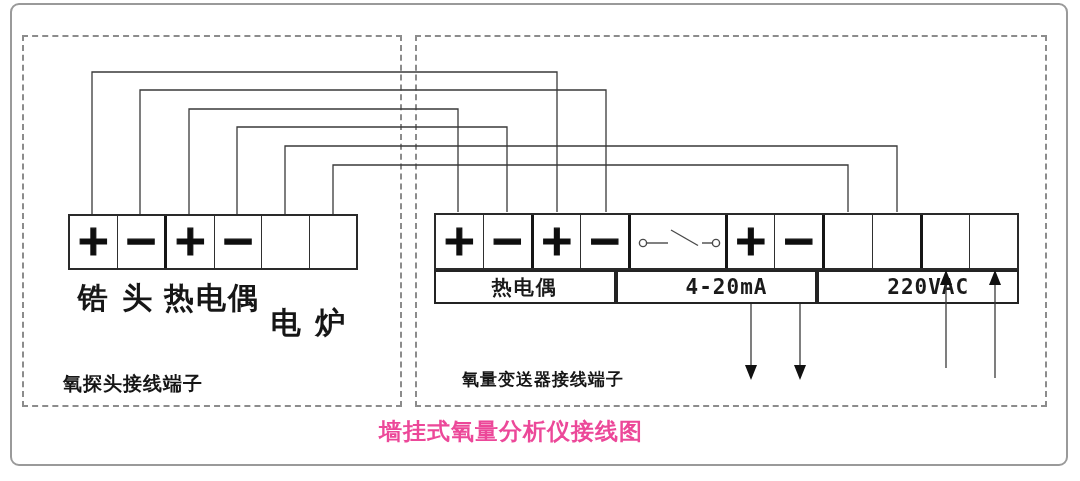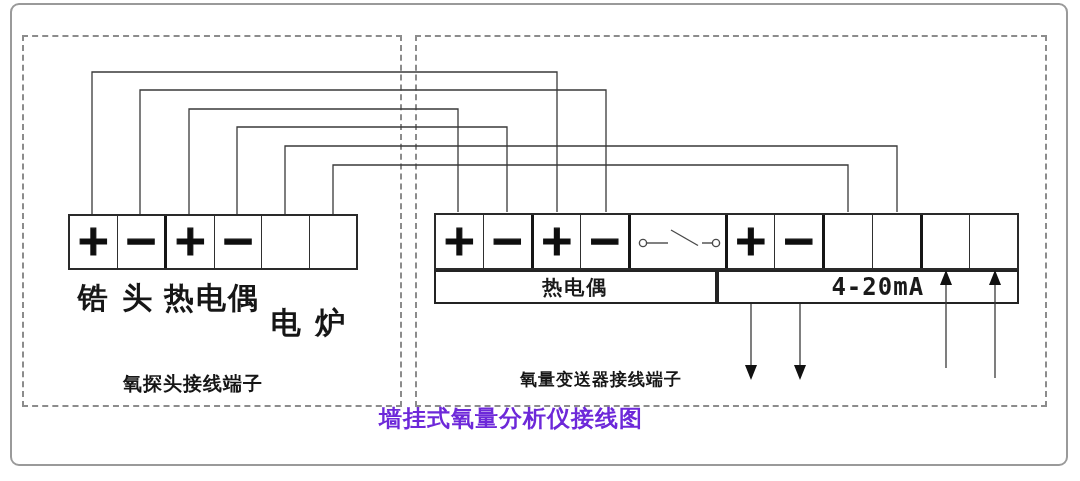--- a/index.html
+++ b/index.html
@@ -41,36 +41,36 @@
     position:absolute;left:434px;top:270px;width:585px;height:34px;
     display:flex;z-index:3;box-sizing:border-box;
   }
   .func-label{
     flex:1;display:flex;align-items:center;justify-content:center;
     border:2px solid #232323;box-sizing:border-box;background:#fff;
     font-size:20px;font-weight:bold;letter-spacing:2px;white-space:nowrap;
   }
   .func-label.mono{
     font-family:"DejaVu Sans Mono","Liberation Mono",monospace;
-    letter-spacing:1px;font-size:24px;padding-left:20px;
+    letter-spacing:1px;font-size:21px;padding-left:20px;
   }
   .group-label{
     position:absolute;text-align:center;font-size:30px;font-weight:bold;
     letter-spacing:2px;white-space:nowrap;z-index:3;color:#161616;
   }
   .caption{
-    position:absolute;text-align:right;font-weight:bold;white-space:nowrap;
+    position:absolute;text-align:left;font-weight:bold;white-space:nowrap;
     z-index:3;color:#161616;
   }
   .caption.probe{left:63px;top:371px;width:200px;font-size:19px;letter-spacing:1px;}
   .caption.transmitter{left:462px;top:368px;width:220px;font-size:17px;letter-spacing:1px;}
   .diagram-title{
-    position:absolute;left:331px;top:403px;width:360px;text-align:center;
+    position:absolute;left:331px;top:416px;width:360px;text-align:center;
     font-size:23px;font-weight:bold;letter-spacing:1px;white-space:nowrap;
-    z-index:3;color:#6d28d9;
+    z-index:3;color:#ec4899;
   }
 </style>
 </head>
 <body>
 
 <div class="canvas">
 
   <div class="outer-border"></div>
 
   <div class="dashed-box left"></div>
@@ -163,20 +163,21 @@
         <span class="sign"></span>
       </div>
     <div class="t-cell">
         <span class="sign"></span>
       </div>
   </div>
 
   <div class="func-row">
     <div class="func-label">热电偶</div>
     <div class="func-label mono">4-20mA</div>
+    <div class="func-label mono">220VAC</div>
   </div>
 
   <div class="caption probe">氧探头接线端子</div>
   <div class="caption transmitter">氧量变送器接线端子</div>
 
   <div class="diagram-title">墙挂式氧量分析仪接线图</div>
 
 </div>
 
 </body></html>

